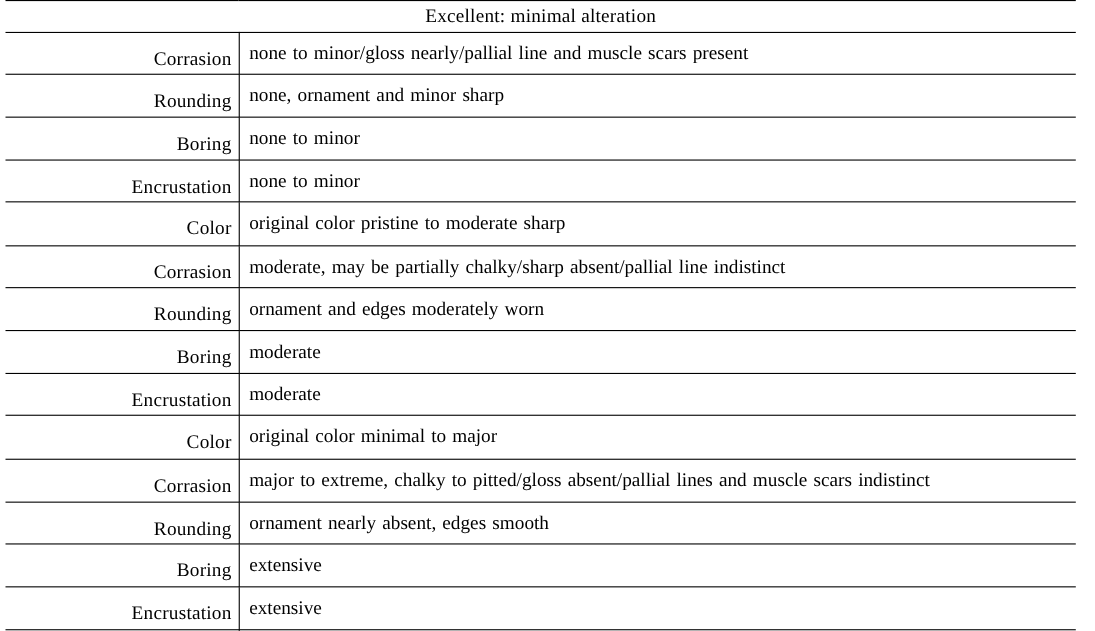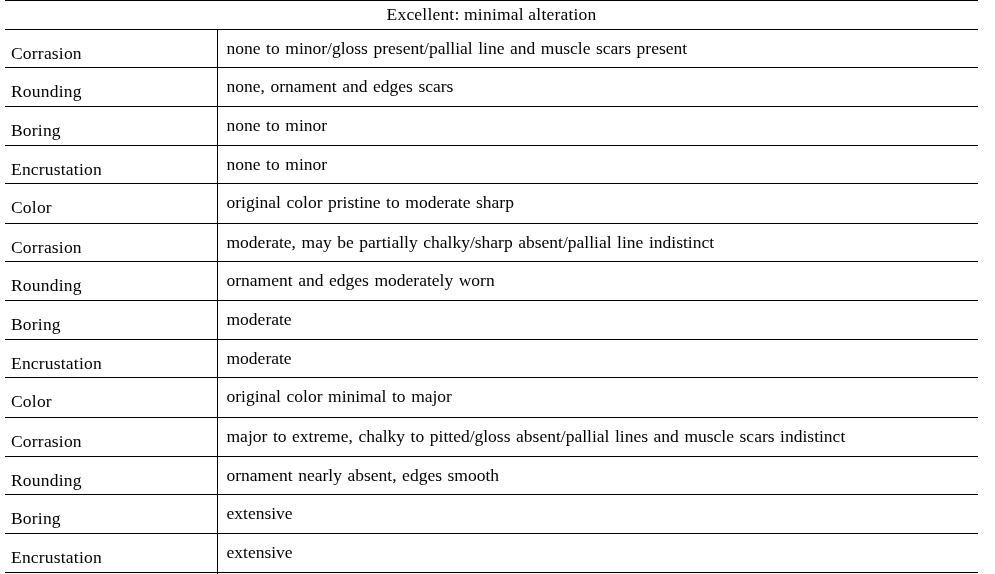--- a/index.html
+++ b/index.html
@@ -62,21 +62,21 @@
     vertical-align: middle;
     letter-spacing: 0.2px;
   }
 
   
   tr.data-row td {
     border-bottom: 1.3px solid #000;
     vertical-align: middle;
   }
   tr.data-row td.cell-label {
-    text-align: left;
+    text-align: right;
     border-right: 1.3px solid #000;
     padding: 13px 6px 4px 6px;
     letter-spacing: 0.2px;
   }
   tr.data-row td.cell-desc {
     text-align: justify;
     text-align-last: left;
     padding: 3px 6px 4px 9px;
     word-spacing: 1.2px;
   }
@@ -106,25 +106,25 @@
     <tbody>
       <tr class="rule-top-inner">
         <td colspan="2"></td>
       </tr>
 
       <tr class="section-header">
         <td colspan="2">Excellent: minimal alteration</td>
       </tr>
       <tr class="data-row">
         <td class="cell-label">Corrasion</td>
-        <td class="cell-desc">none to minor/gloss present/pallial line and muscle scars present</td>
+        <td class="cell-desc">none to minor/gloss nearly/pallial line and muscle scars present</td>
       </tr>
       <tr class="data-row">
         <td class="cell-label">Rounding</td>
-        <td class="cell-desc">none, ornament and edges scars</td>
+        <td class="cell-desc">none, ornament and minor sharp</td>
       </tr>
       <tr class="data-row">
         <td class="cell-label">Boring</td>
         <td class="cell-desc">none to minor</td>
       </tr>
       <tr class="data-row">
         <td class="cell-label">Encrustation</td>
         <td class="cell-desc">none to minor</td>
       </tr>
       <tr class="data-row last-in-section">

